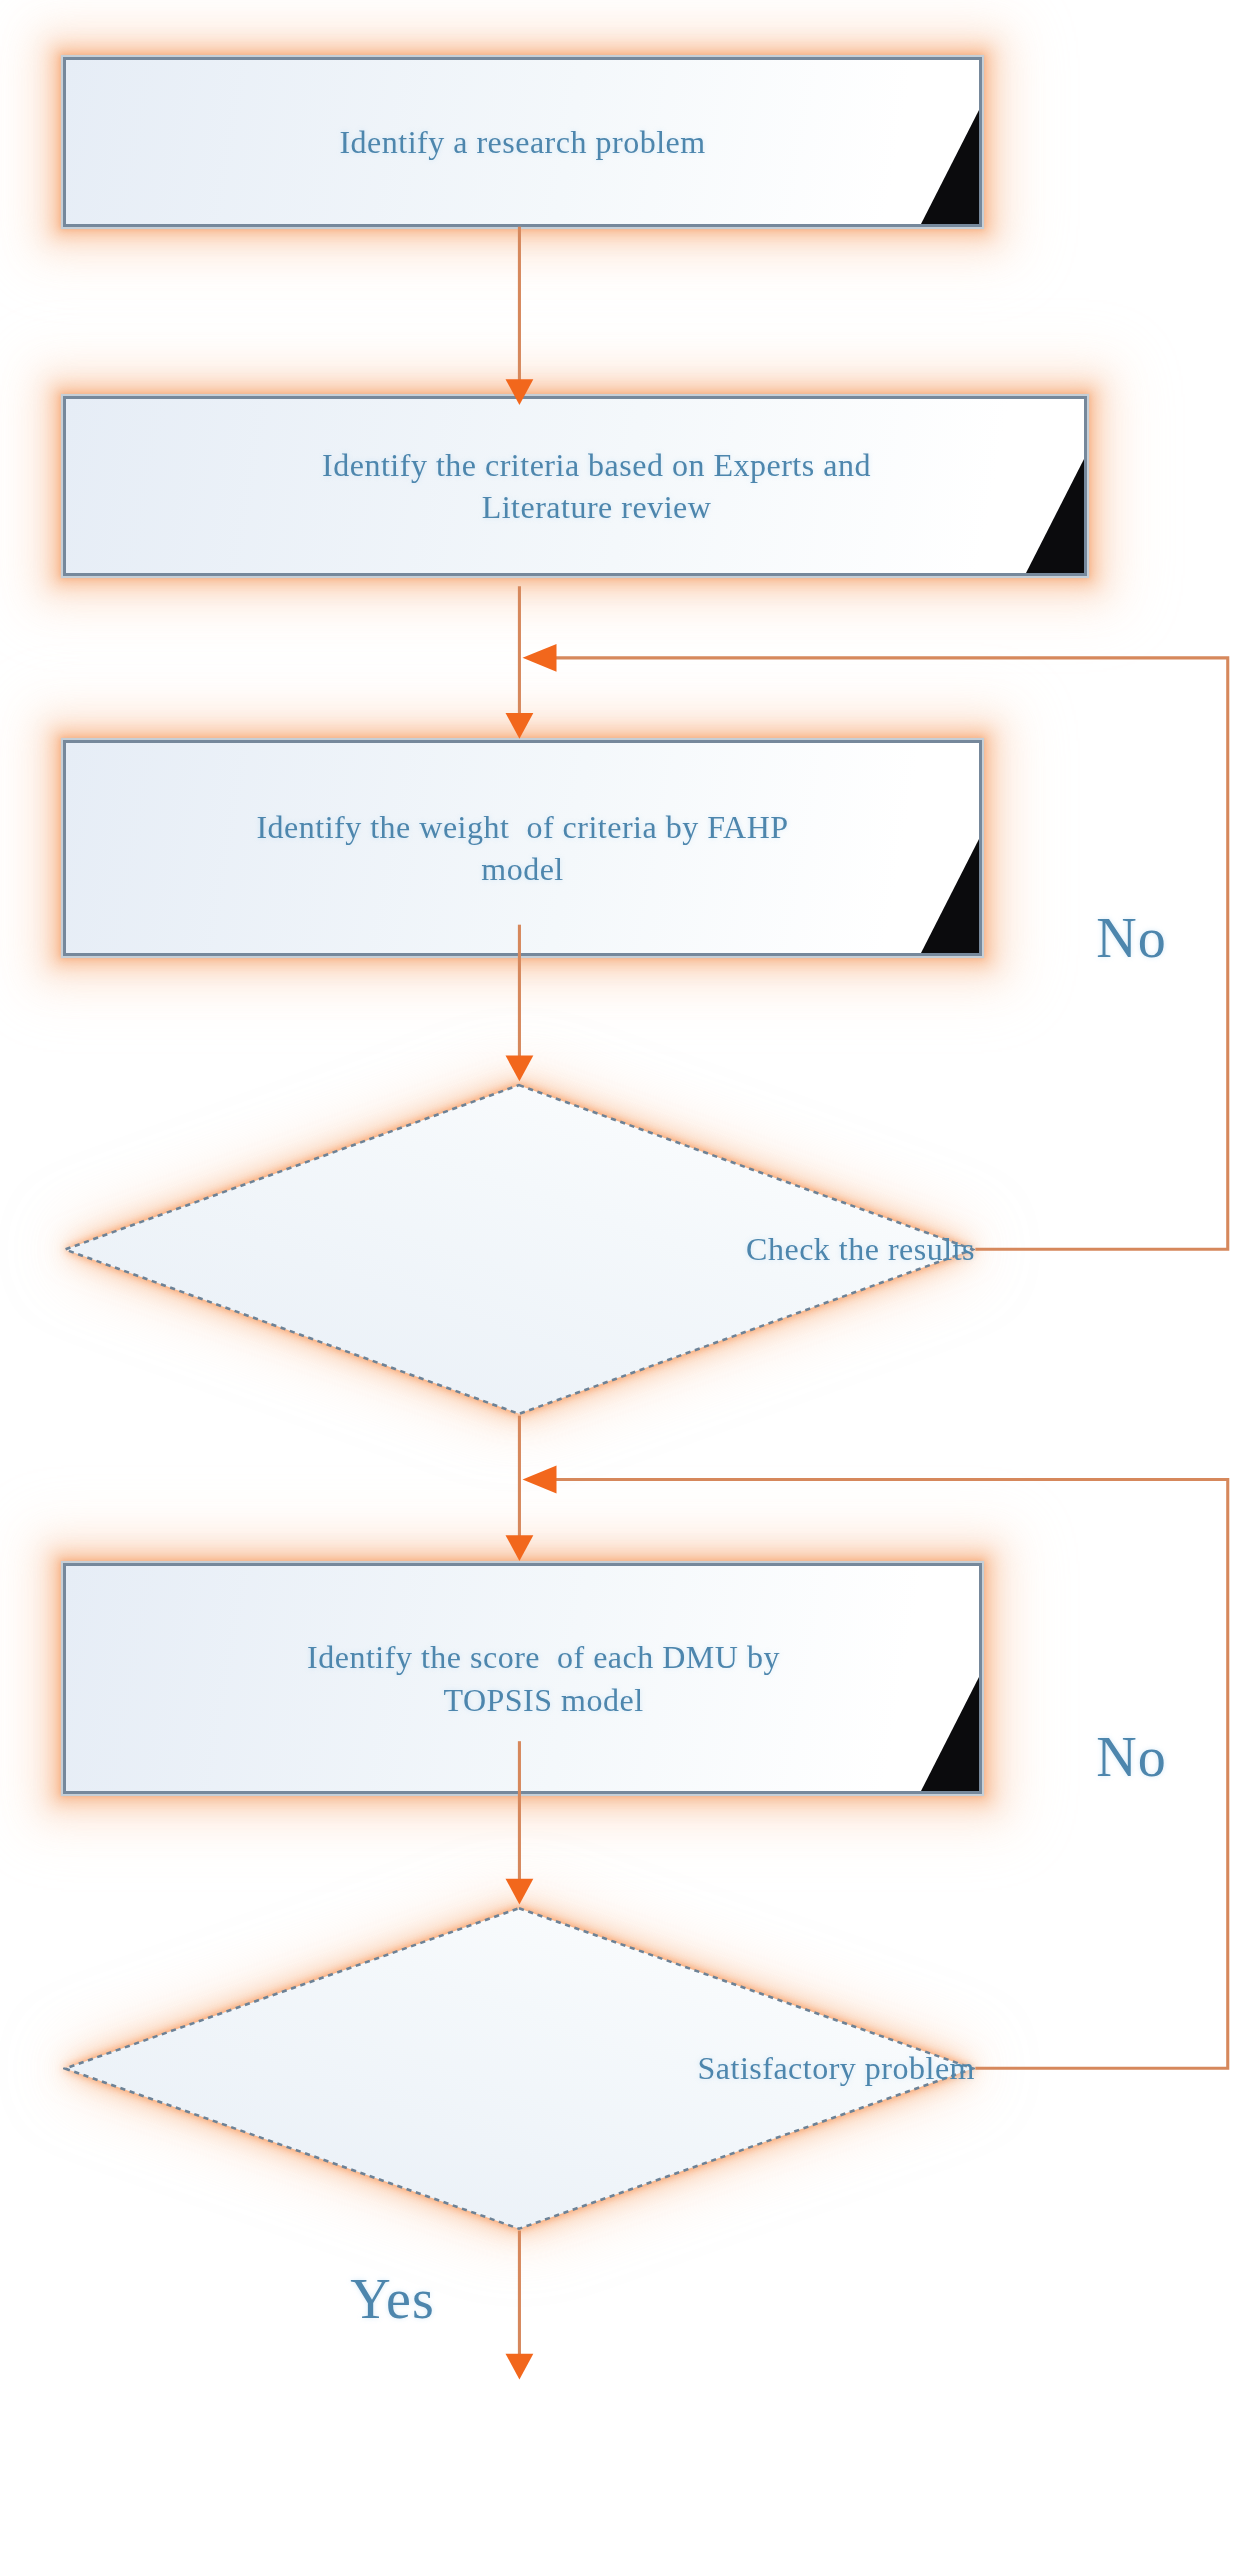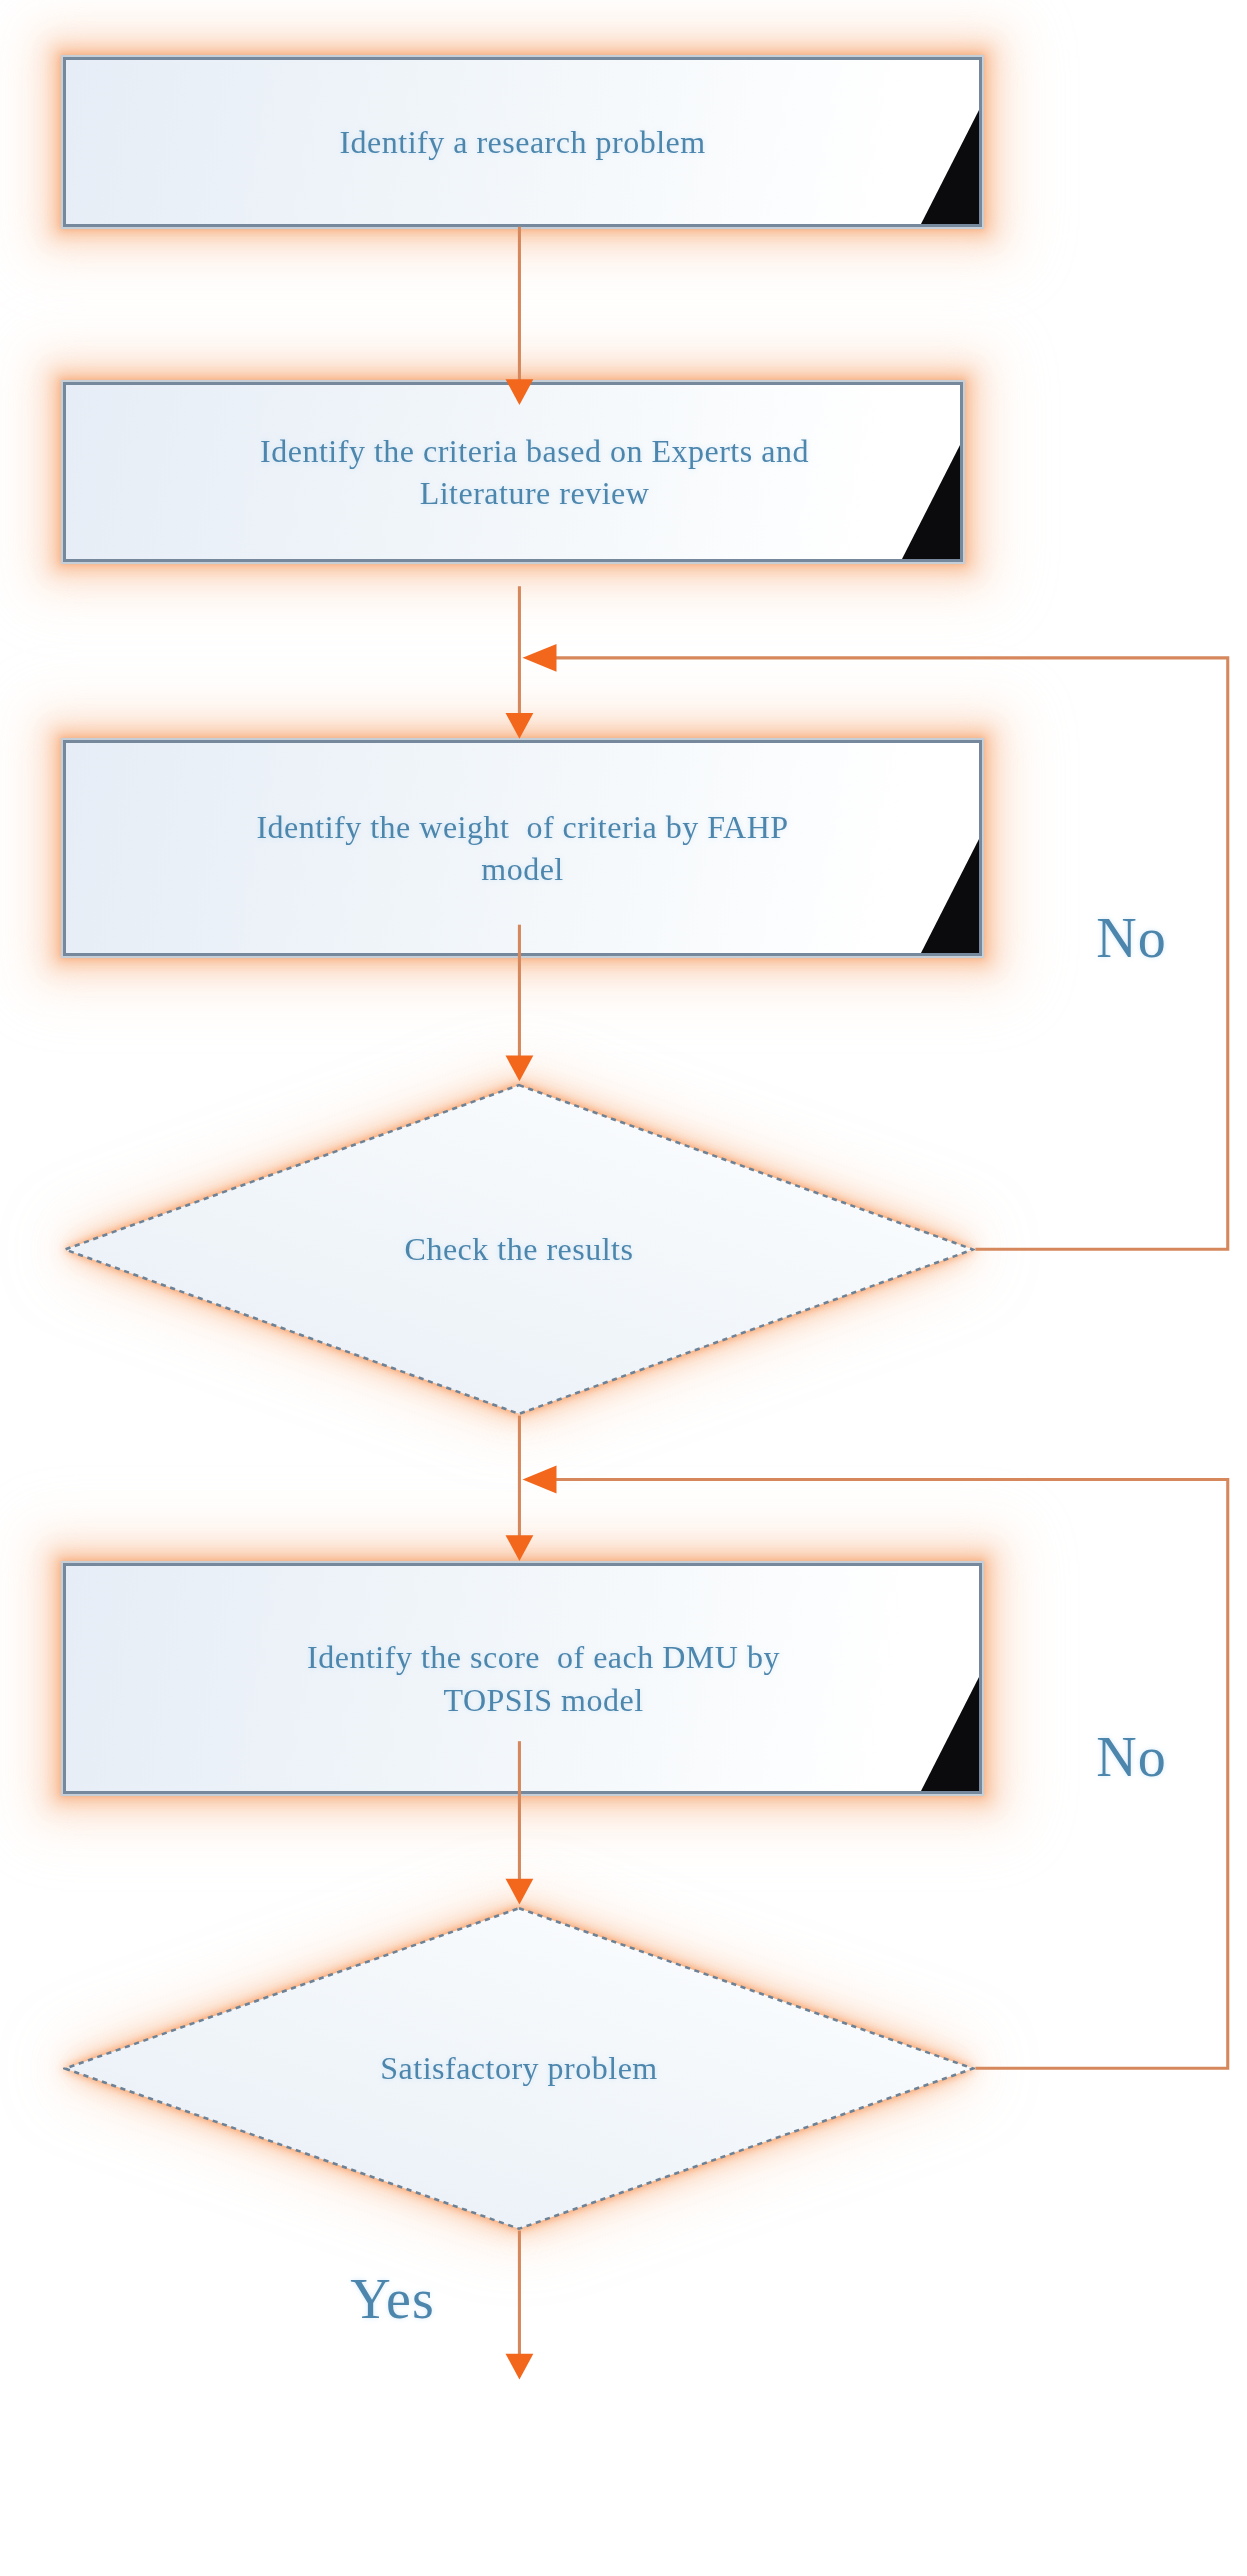--- a/index.html
+++ b/index.html
@@ -55,28 +55,28 @@
     color:var(--color-node-text);
     text-shadow:0 0 5.2px rgba(150,200,235,0.35);
   }
   .fold{
     position:absolute;right:0;bottom:0;
     width:58px;height:114px;
     background:var(--color-fold-corner);
     clip-path:polygon(100% 0,100% 100%,0 100%);
   }
   #node-start       {left:63px;top:57px;width:919px;height:170px;}
-  #node-criteria    {left:63px;top:382px;width:900px;height:180px;padding-left:43px;}
+  #node-criteria    {left:63px;top:396px;width:1024px;height:180px;padding-left:43px;}
   #node-fahp        {left:63px;top:740px;width:919px;height:216px;}
   #node-topsis      {left:63px;top:1563px;width:919px;height:231px;padding-left:42px;}
   #node-results     {left:63px;top:2381px;width:919px;height:173px;}
   
   .decision{
     position:absolute;z-index:2;
-    display:flex;align-items:center;justify-content:center;
+    display:flex;align-items:center;justify-content:flex-end;
   }
   .decision .diamond-svg{
     position:absolute;left:0;top:0;
     filter:
       drop-shadow(0 0 4.1px rgba(247,148,84,0.9))
       drop-shadow(0 0 13.4px rgba(248,166,112,0.65))
       drop-shadow(0 0 31px rgba(251,198,160,0.5));
   }
   .decision polygon{
     stroke:var(--color-diamond-border);

